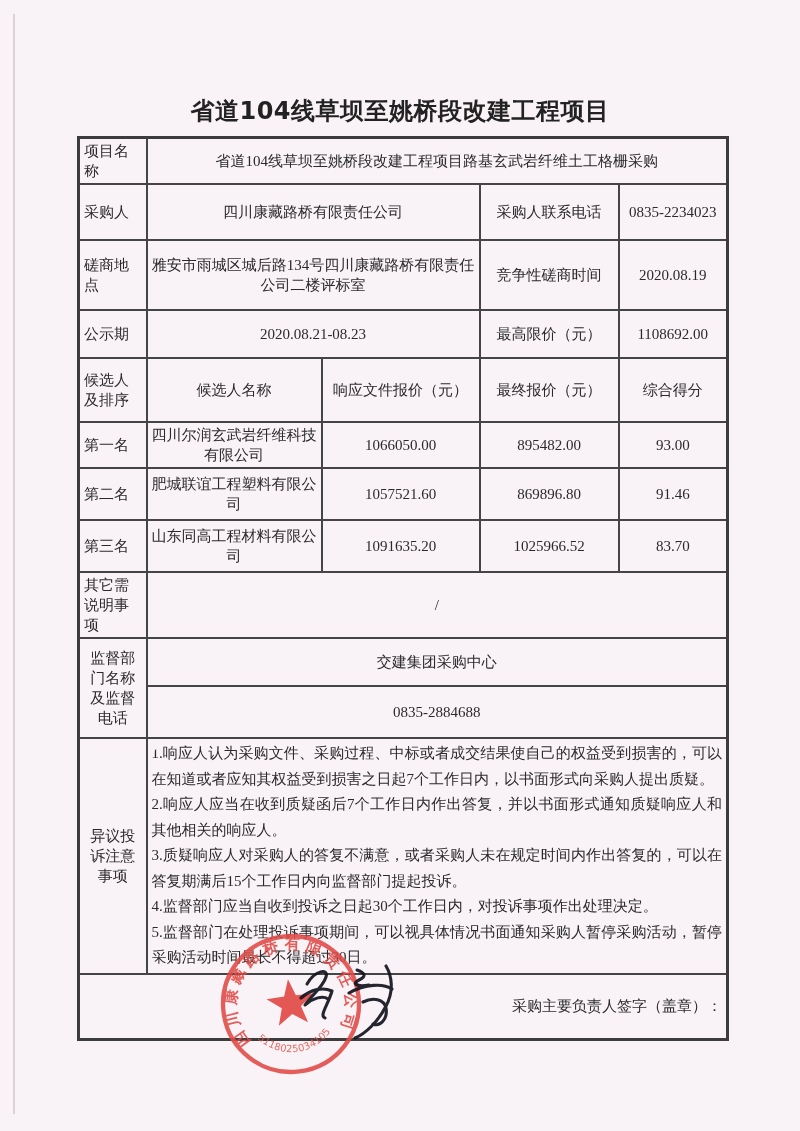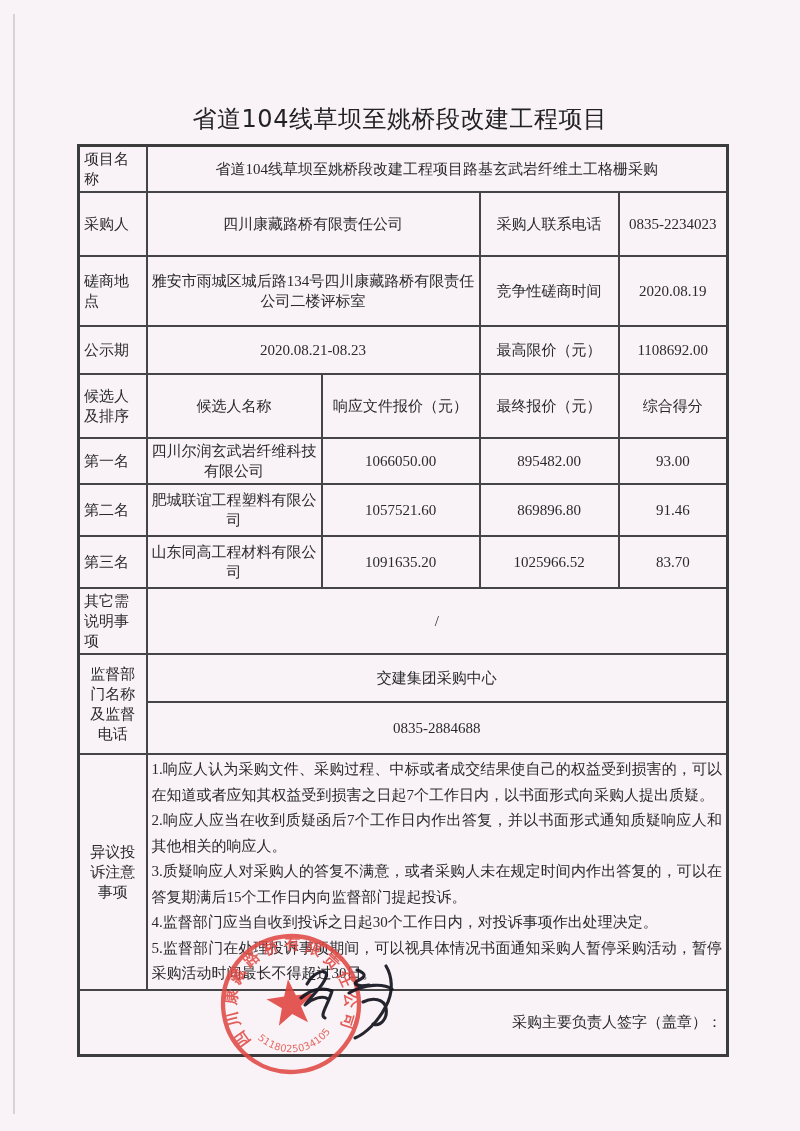--- a/index.html
+++ b/index.html
@@ -5,37 +5,37 @@
   html,body{margin:0;padding:0;}
   body{
     width:800px;height:1131px;position:relative;overflow:hidden;
     background:#f9f2f6;
     font-family:"Liberation Serif","DejaVu Serif",serif;
     color:#2a2a2c;
   }
   .scan-edge{position:absolute;left:13px;top:14px;width:2px;height:1100px;
     background:rgba(168,158,166,0.38);}
   .titles{padding-top:94px;text-align:center;}
-  .title{margin:12px;font-family:"DejaVu Sans","Liberation Sans",sans-serif;
-    font-weight:400;font-size:24px;line-height:26px;letter-spacing:.5px;color:#222;}
+  .title{margin:4px;font-family:"DejaVu Sans","Liberation Sans",sans-serif;
+    font-weight:700;font-size:24px;line-height:26px;letter-spacing:.5px;color:#222;}
   .title + .title{margin-top:13px;}
   table.doc{
     border-collapse:collapse;table-layout:fixed;
     margin:12px 0 0 77px;width:649px;
   }
   table.doc td{
     border:2px solid #454545;font-size:15px;line-height:20px;
     vertical-align:middle;padding:2px 4px;overflow:hidden;
   }
   table.doc{border:3px solid #3c3c3c;}
   td.lab{text-align:left;padding-left:5px;border-radius:21px;}
   td.labc{text-align:center;padding:2px 3px;}
   td.c{text-align:center;}
   td.l{text-align:center;padding:2px 8px 2px 7px;}
-  td.notes-cell{padding:10px 9px 10px 7px;vertical-align:middle;}
+  td.notes-cell{padding:10px 9px 10px 7px;vertical-align:middle;border-radius:29px;}
   .notes-cell p{margin:0;font-size:15px;line-height:25.5px;text-align:justify;}
   td.sig-cell{text-align:right;padding-left:8px;font-size:15px;}
   .seal{position:absolute;left:205px;top:918px;width:172px;height:172px;
     opacity:.88;pointer-events:none;}
   .autograph{position:absolute;left:293px;top:958px;width:128px;height:96px;
     pointer-events:none;}
 </style>
 </head>
 <body>
 
@@ -51,21 +51,21 @@
       <col style="width:175px">
       <col style="width:158px">
     <col style="width:139px">
       <col style="width:109px">
   </colgroup>
   <tbody>
     <tr style="height:45px">
       <td class="lab">项目名称</td>
       <td class="l" colspan="4">省道104线草坝至姚桥段改建工程项目路基玄武岩纤维土工格栅采购</td>
     </tr>
-    <tr style="height:64px">
+    <tr style="height:56px">
       <td class="lab">采购人</td>
       <td class="c" colspan="2">四川康藏路桥有限责任公司</td>
       <td class="labc">采购人联系电话</td>
       <td class="c">0835-2234023</td>
     </tr>
     <tr style="height:70px">
       <td class="lab">磋商地点</td>
       <td class="l" colspan="2">雅安市雨城区城后路134号四川康藏路桥有限责任公司二楼评标室</td>
       <td class="labc">竞争性磋商时间</td>
       <td class="c">2020.08.19</td>

